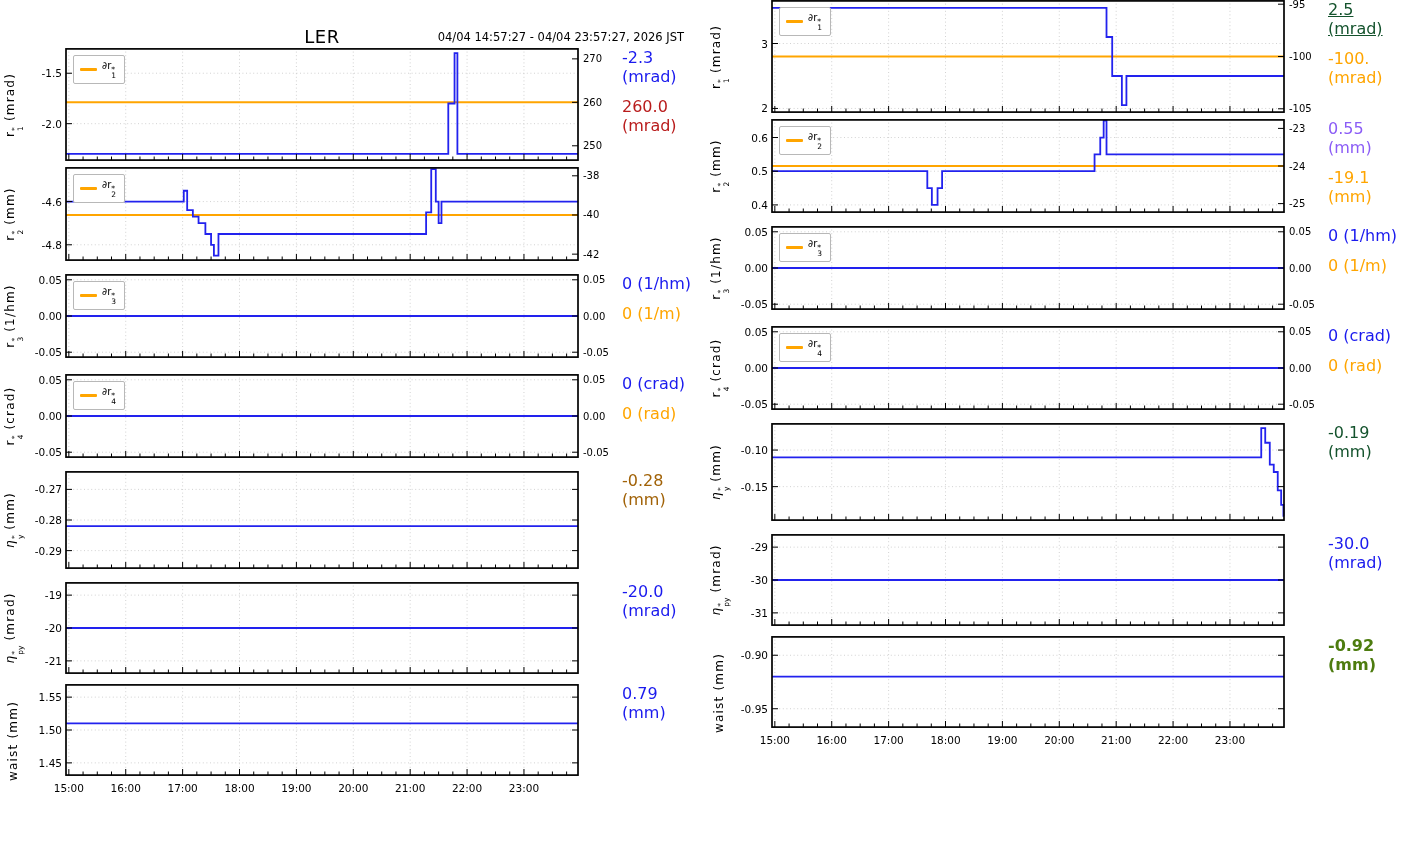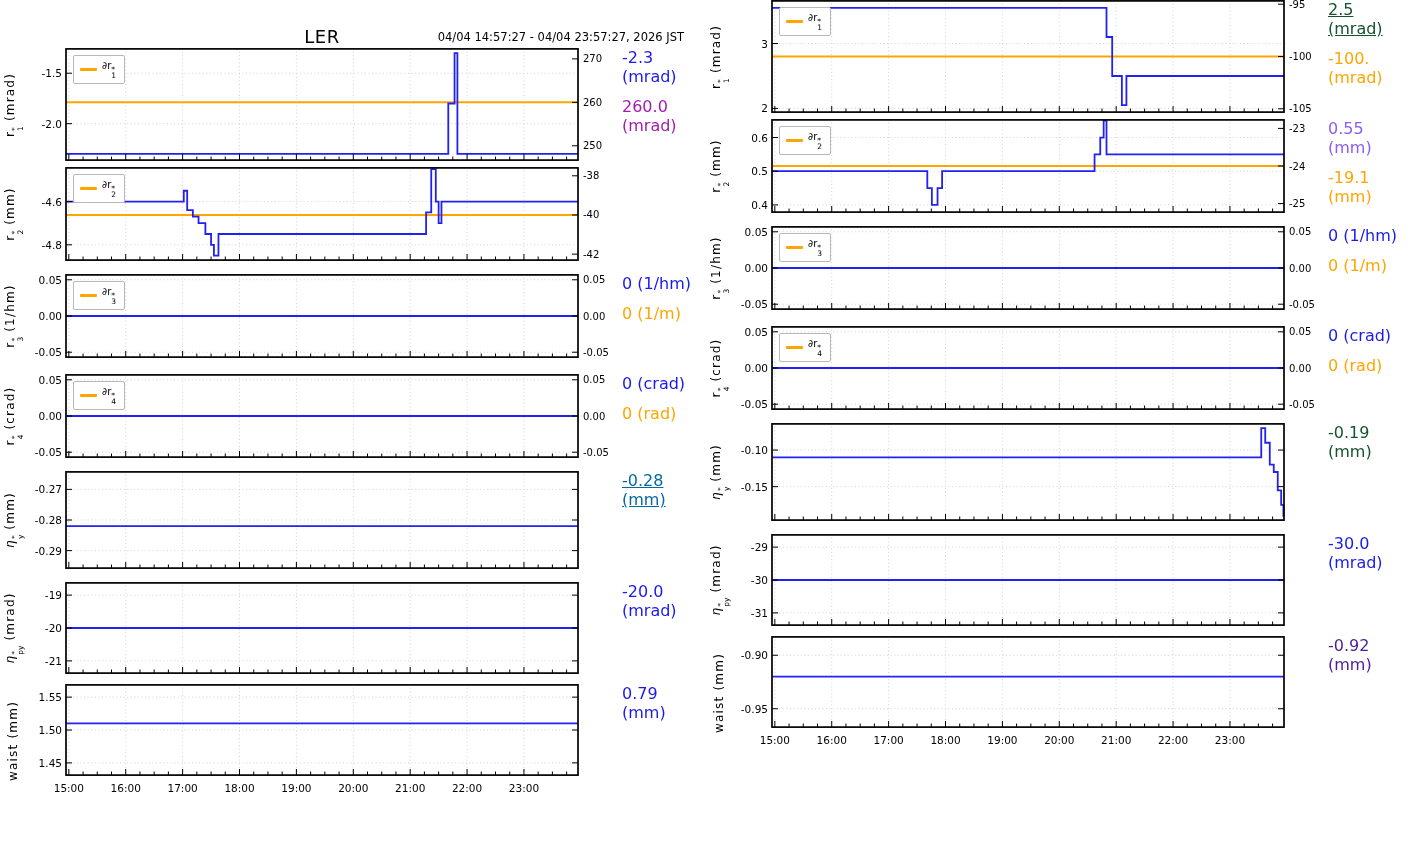--- a/index.html
+++ b/index.html
@@ -101,21 +101,21 @@
             <text x="36" y="75.67" font-size="10.5" text-anchor="end" dominant-baseline="central" fill="#000">-2.0</text>
             <line x1="552" y1="10.87" x2="546" y2="10.87" stroke="#000000" stroke-width="1"></line>
             <text x="557" y="10.87" font-size="10" dominant-baseline="central" fill="#000">270</text>
             <line x1="552" y1="54.33" x2="546" y2="54.33" stroke="#000000" stroke-width="1"></line>
             <text x="557" y="54.33" font-size="10" dominant-baseline="central" fill="#000">260</text>
             <line x1="552" y1="97.79" x2="546" y2="97.79" stroke="#000000" stroke-width="1"></line>
             <text x="557" y="97.79" font-size="10" dominant-baseline="central" fill="#000">250</text>
           </svg>
           <div class="vals">
             <span style="color: rgb(26, 26, 238);">-2.3 (mrad)</span>
-            <span style="color: #a21caf;">260.0 (mrad)</span>
+            <span style="color: #b91c1c;">260.0 (mrad)</span>
           </div>
           <div class="legend-box" style="left: 73px; top: 7px;">
             <span class="legend-line" style="background: rgb(255, 165, 0);"></span>
             <span>∂r<span class="ss">
                 <span>*</span>
                 <span>1</span>
               </span></span>
           </div>
         </div>
         <div class="panel-row" style="height: 94px; margin-bottom: 13px;">
@@ -425,21 +425,21 @@
             <text x="36" y="18.38" font-size="10.5" text-anchor="end" dominant-baseline="central" fill="#000">-0.27</text>
             <line x1="40" y1="49" x2="46" y2="49" stroke="#000000" stroke-width="1"></line>
             <text x="36" y="49" font-size="10.5" text-anchor="end" dominant-baseline="central" fill="#000">-0.28</text>
             <line x1="40" y1="79.62" x2="46" y2="79.62" stroke="#000000" stroke-width="1"></line>
             <text x="36" y="79.62" font-size="10.5" text-anchor="end" dominant-baseline="central" fill="#000">-0.29</text>
             <line x1="552" y1="18.38" x2="546" y2="18.38" stroke="#000000" stroke-width="1"></line>
             <line x1="552" y1="49" x2="546" y2="49" stroke="#000000" stroke-width="1"></line>
             <line x1="552" y1="79.62" x2="546" y2="79.62" stroke="#000000" stroke-width="1"></line>
           </svg>
           <div class="vals">
-            <span style="color: #0369a1; text-decoration: underline;">-0.28 (mm)</span>
+            <span style="color: #a16207;">-0.28 (mm)</span>
           </div>
         </div>
         <div class="panel-row" style="height: 92px; margin-bottom: 10px;">
           <div class="ylab">
             <span><i>η</i><span class="ss">
                 <span>*</span>
                 <span>py</span>
               </span>&nbsp;(mrad)</span>
           </div>
           <svg width="586" height="92" viewBox="0 0 586 92">
@@ -1126,18 +1126,18 @@
             <text x="99.73" y="108" font-size="10.5" text-anchor="middle" fill="#000">16:00</text>
             <text x="156.62" y="108" font-size="10.5" text-anchor="middle" fill="#000">17:00</text>
             <text x="213.51" y="108" font-size="10.5" text-anchor="middle" fill="#000">18:00</text>
             <text x="270.4" y="108" font-size="10.5" text-anchor="middle" fill="#000">19:00</text>
             <text x="327.29" y="108" font-size="10.5" text-anchor="middle" fill="#000">20:00</text>
             <text x="384.18" y="108" font-size="10.5" text-anchor="middle" fill="#000">21:00</text>
             <text x="441.07" y="108" font-size="10.5" text-anchor="middle" fill="#000">22:00</text>
             <text x="497.96" y="108" font-size="10.5" text-anchor="middle" fill="#000">23:00</text>
           </svg>
           <div class="vals">
-            <span style="color: #4c1d95;">-0.92 (mm)</span>
+            <span style="color: #4d7c0f; font-weight: bold;">-0.92 (mm)</span>
           </div>
         </div>
       </div>
   </section>
 </div>
 
 </body></html>

